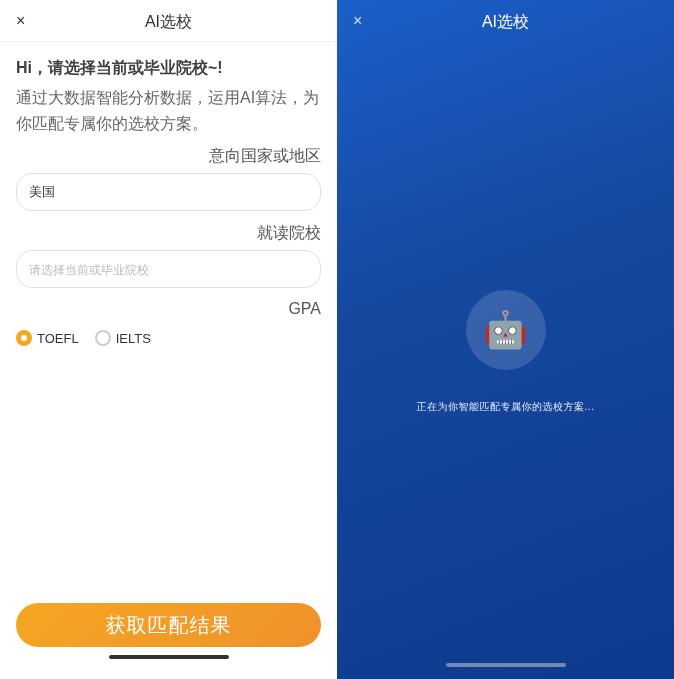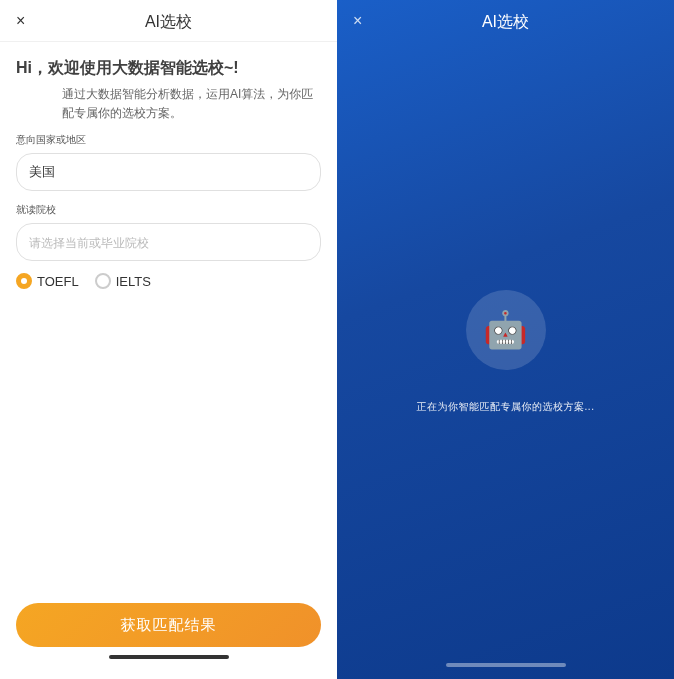--- a/index.html
+++ b/index.html
@@ -64,34 +64,34 @@
       font-weight: bold;
       color: #1a73e8;
       margin-bottom: 6px;
     }
 
     .greeting-title span {
       color: #404040;
     }
 
     .greeting-desc {
-      font-size: 12px;
+      font-size: 16px;
       color: #666;
       line-height: 1.6;
-      margin-left: 46px;
     }
 
     .form-section {
       margin-bottom: 12px;
     }
 
     .form-label {
-      font-size: 10px;
+      font-size: 16px;
       color: #555;
       margin-bottom: 6px;
+      text-align: right;
     }
 
     .form-input {
       width: 100%;
       height: 38px;
       border: 1px solid #e0e0e0;
       border-radius: 16px;
       padding: 0 12px;
       font-size: 13px;
       color: #333;
@@ -162,21 +162,21 @@
       background: #fff;
     }
 
     .match-btn {
       width: 100%;
       height: 44px;
       background: linear-gradient(135deg, #f5a623, #f0912a);
       border: none;
       border-radius: 22px;
       color: #fff;
-      font-size: 15px;
+      font-size: 20px;
       font-weight: 500;
       cursor: pointer;
       letter-spacing: 1px;
     }
 
     .bottom-bar {
       width: 120px;
       height: 4px;
       background: #333;
       border-radius: 2px;
@@ -264,36 +264,37 @@
 
   <div class="left-header">
     <span class="close-btn">×</span>
     <span class="title">AI选校</span>
   </div>
 
   <div class="left-content">
 
     <div class="greeting">
       <div class="greeting-title">
-        <span>Hi，</span><span>欢迎使用大数据智能选校~!</span>
+        <span>Hi，</span><span>请选择当前或毕业院校~!</span>
       </div>
       <div class="greeting-desc">通过大数据智能分析数据，运用AI算法，为你匹配专属你的选校方案。</div>
     </div>
 
     <div class="form-section">
       <div class="form-label">意向国家或地区</div>
       <input class="form-input filled" type="text" value="美国" style="">
     </div>
 
     <div class="form-section">
       <div class="form-label">就读院校</div>
       <input class="form-input" type="text" placeholder="请选择当前或毕业院校" style="">
     </div>
 
     <div class="form-section">
+      <div class="form-label">GPA</div>
     </div>
 
     <div class="form-section">
       <div class="radio-group">
         <div class="radio-item">
           <div class="radio-circle checked"></div>
           <span class="radio-label">TOEFL</span>
         </div>
         <div class="radio-item">
           <div class="radio-circle unchecked"></div>

